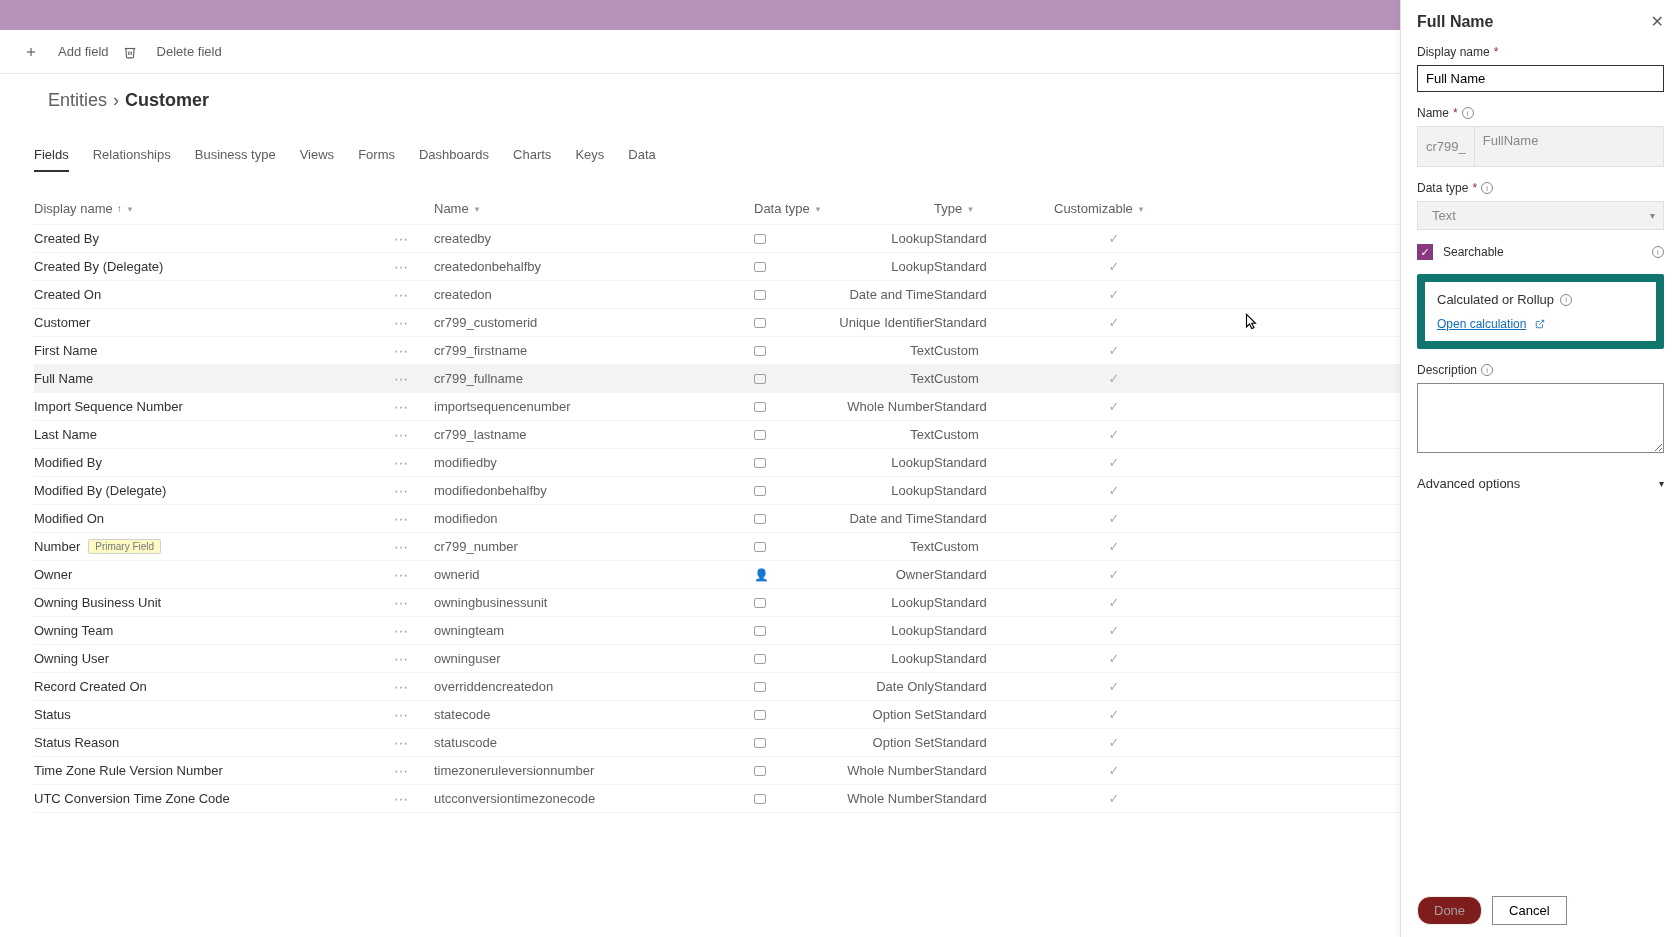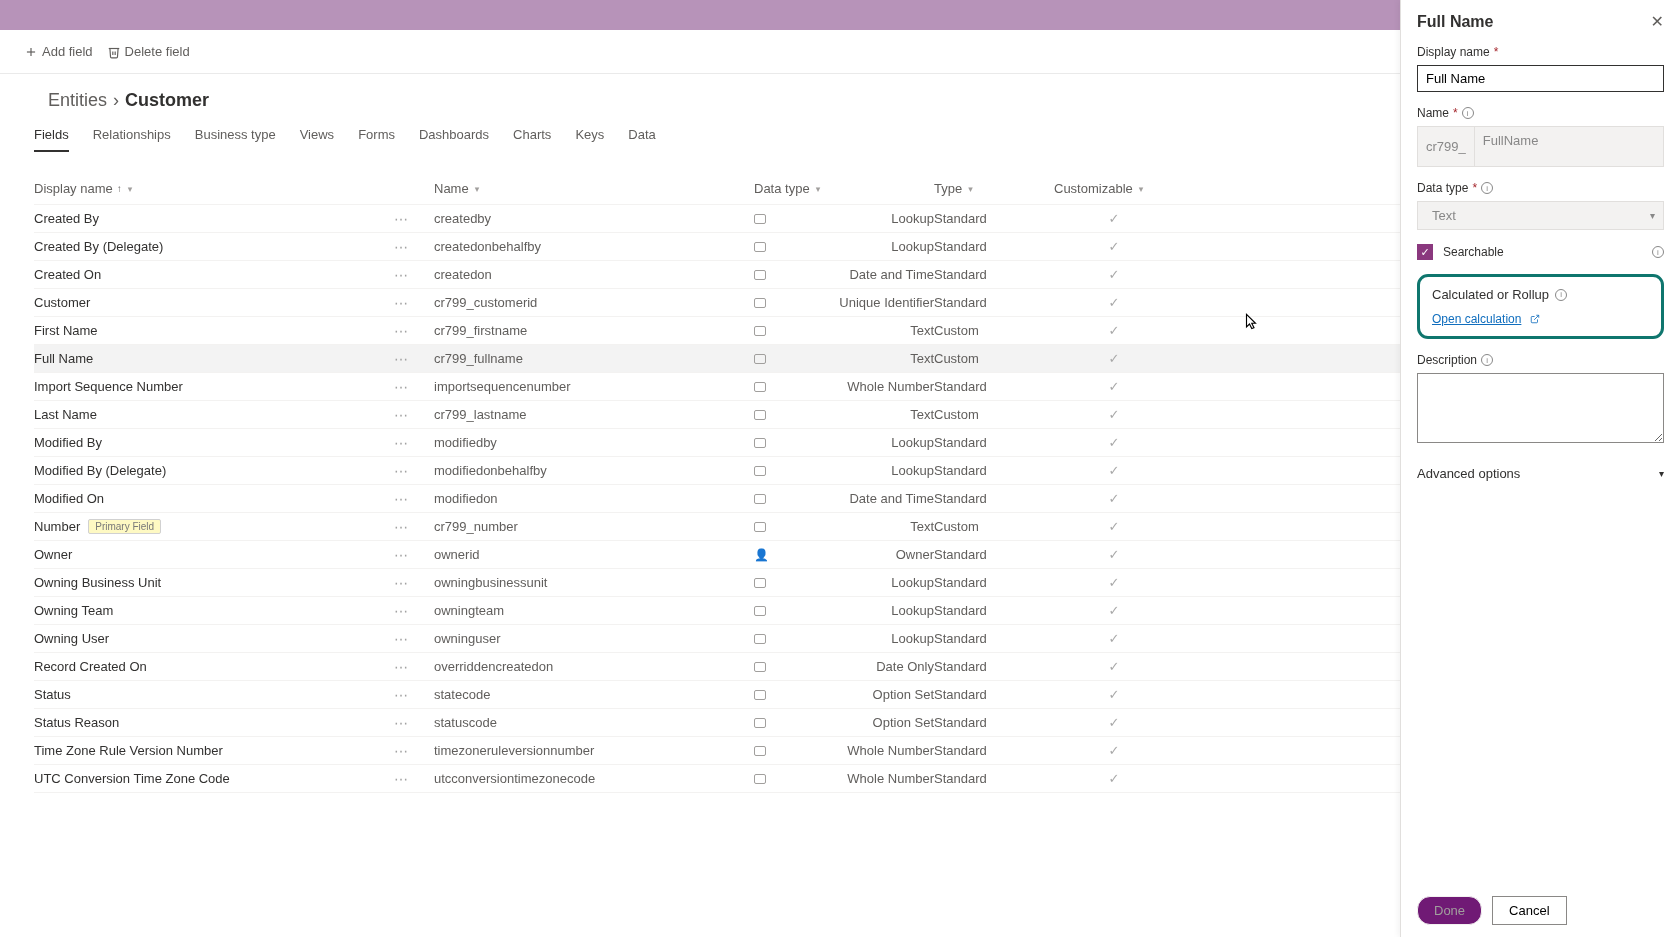--- a/index.html
+++ b/index.html
@@ -29,39 +29,40 @@
     .command-bar {
       height: 44px;
       border-bottom: 1px solid #eaeaea;
       display: flex;
       align-items: center;
       padding: 0 24px;
       gap: 14px;
       color: #605e5c;
       font-size: 13px;
     }
-    .command-bar .cmd { display: flex; align-items: center; gap: 4px; cursor: pointer; }
+    .command-bar .cmd { display: flex; align-items: center; gap: 20px; cursor: pointer; }
     .command-bar svg { stroke: #605e5c; }
     .breadcrumb {
       padding: 16px 48px 10px;
       font-size: 18px;
       display:flex;
       gap:6px;
       align-items:center;
     }
     .breadcrumb .bc-entities { color:#605e5c; cursor:pointer;}
     .breadcrumb .bc-sep { color:#605e5c; }
     .breadcrumb .bc-current { font-weight:600; color:#323130; }
     .tabs {
       display:flex;
       gap:24px;
       padding: 0 34px;
       font-size: 13px;
       color:#605e5c;
       border-bottom: 1px solid transparent;
+      margin-top: 20px;
     }
     .tabs .tab { padding: 6px 0 8px; cursor:pointer; }
     .tabs .tab.active { color:#323130; border-bottom: 2px solid #323130; font-weight:400;}
     .grid {
       padding: 20px 34px 0;
     }
     .grid-header {
       display: grid;
       grid-template-columns: 400px 320px 180px 120px 120px;
       font-size: 13px;
@@ -163,22 +164,22 @@
     .searchable-check {
       width:16px; height:16px;
       background:#8a387e;
       display:flex;
       align-items:center;
       justify-content:center;
       color:#fff;
       font-size:11px;
     }
     .calc-box {
-      border: 3px solid #0f766e;
-      border-radius:11px;
+      border: 8px solid #0f766e;
+      border-radius:2px;
       padding: 10px 12px;
       margin-bottom:14px;
       position:relative;
     }
     .calc-title { font-size:13px; display:flex; align-items:center; gap:6px; }
     .calc-link {
       color:#106ebe;
       text-decoration:underline;
       font-size:12px;
       cursor:pointer;
@@ -211,21 +212,21 @@
       padding-top:10px;
     }
     .btn {
       padding:6px 16px;
       font-size:13px;
       border:1px solid #8a8886;
       background:#fff;
       cursor:pointer;
     }
     .btn.primary {
-      background:#701a75;
+      background:#7f1d1d;
       border-color:#f3f2f1;
       color:#a19f9d;
       border-radius:13px;
     }
     .cursor-ptr {
       position:absolute;
       left: 1242px;
       top: 310px;
       pointer-events:none;
     }

